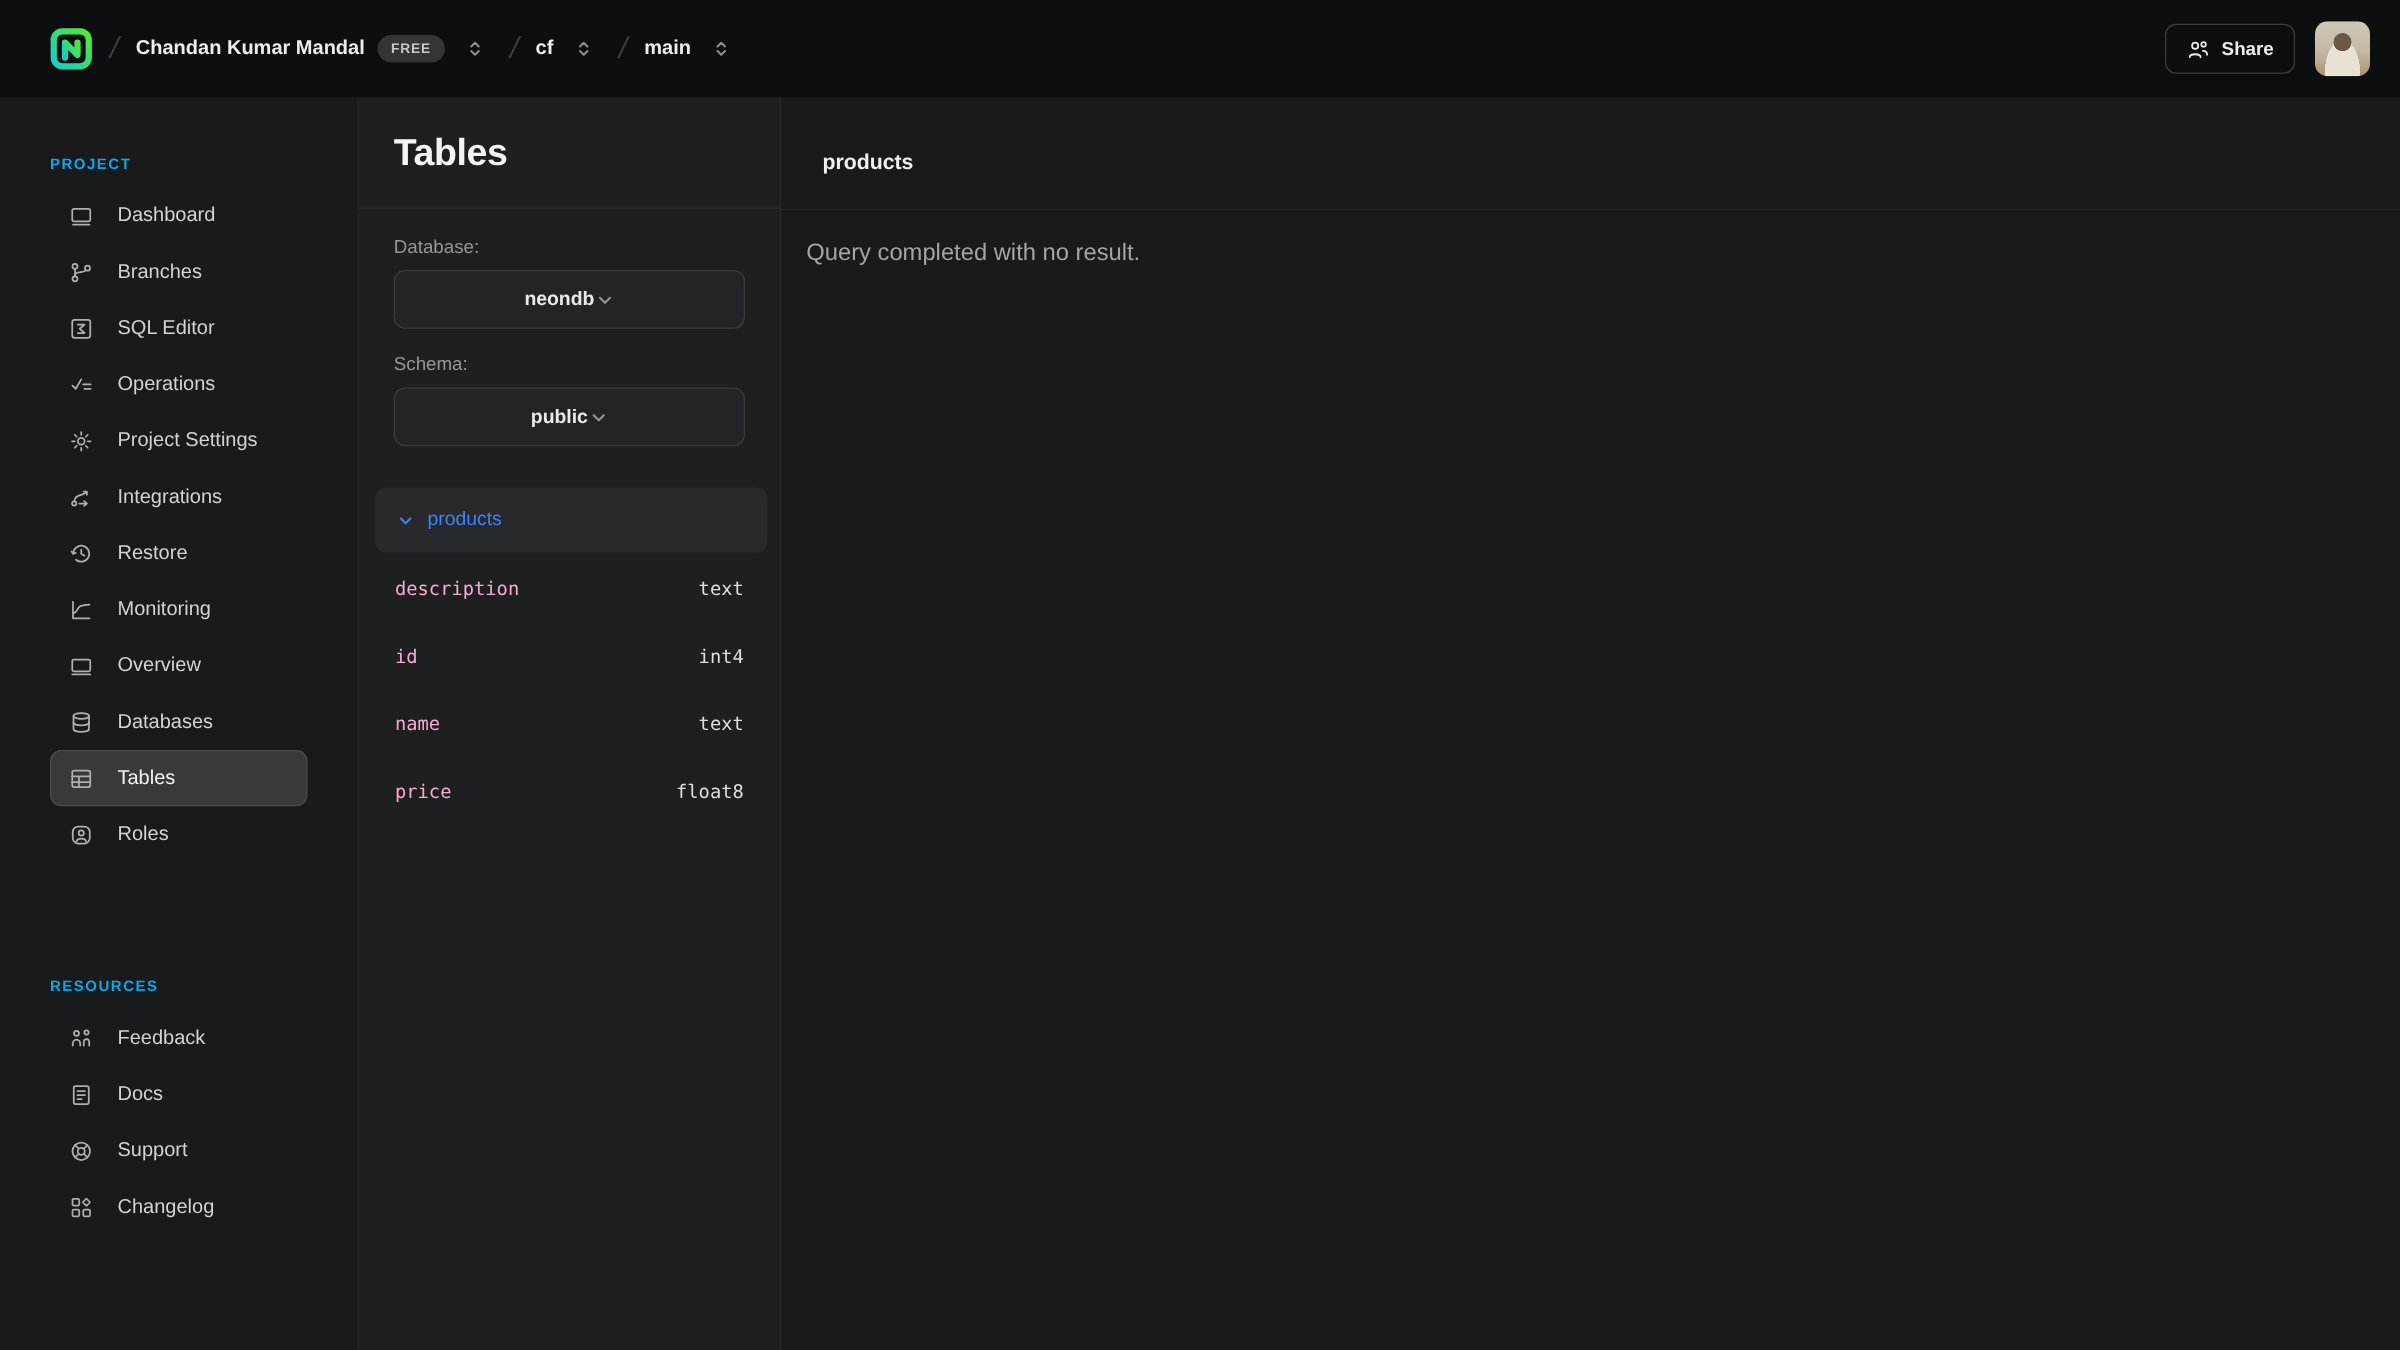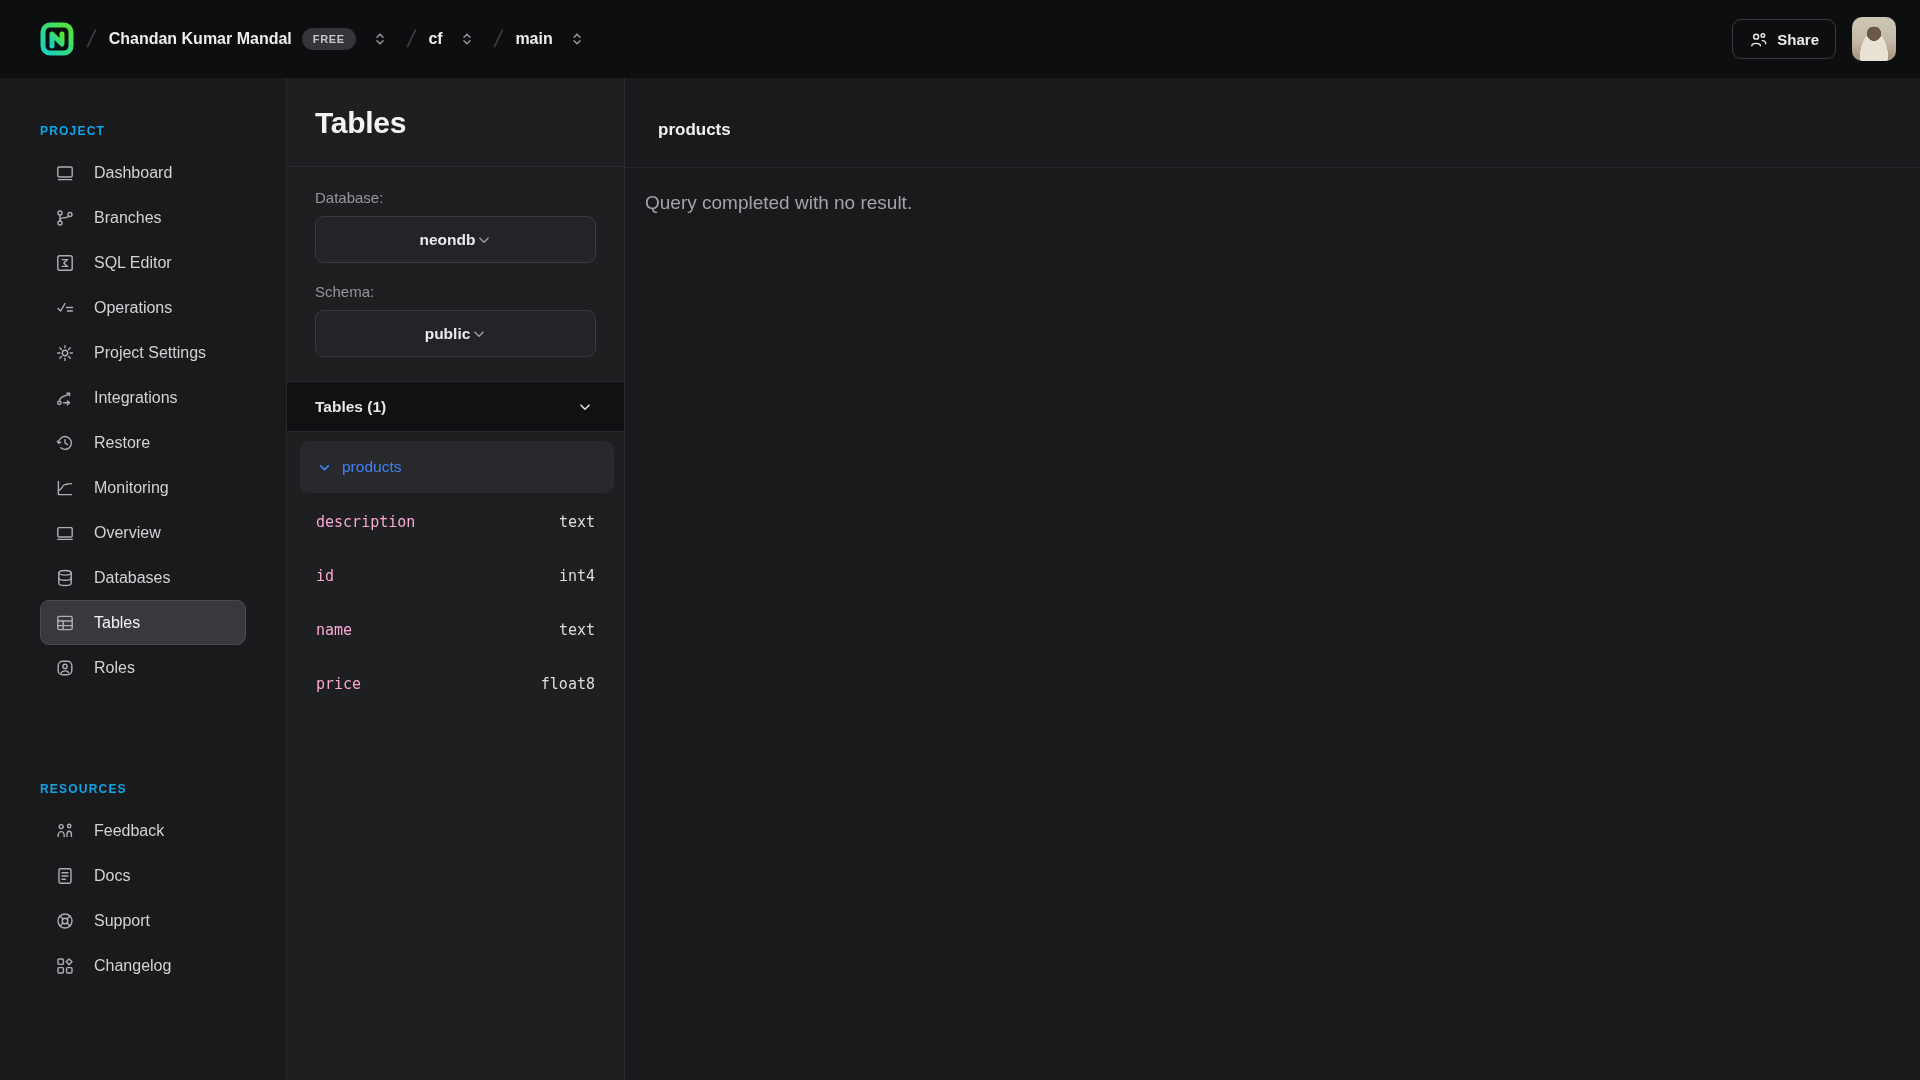--- a/index.html
+++ b/index.html
@@ -334,28 +334,20 @@
         <div class="select">
           <span class="val">public</span>
           <span class="chev">
             <svg width="18" height="18" viewBox="0 0 20 20" fill="none" stroke="currentColor" stroke-width="1.8" stroke-linecap="round" stroke-linejoin="round">
                 <path d="M5.5 8 10 12.5 14.5 8"></path>
               </svg>
           </span>
         </div>
       </div>
 
-      <div class="accordion-head">
-        <span class="acc-title">Tables (1)</span>
-        <span class="chev">
-          <svg width="18" height="18" viewBox="0 0 20 20" fill="none" stroke="currentColor" stroke-width="1.8" stroke-linecap="round" stroke-linejoin="round">
-              <path d="M5.5 8 10 12.5 14.5 8"></path>
-            </svg>
-        </span>
-      </div>
 
       <div class="table-row">
         <span class="chev-blue">
           <svg width="17" height="17" viewBox="0 0 20 20" fill="none" stroke="currentColor" stroke-width="2" stroke-linecap="round" stroke-linejoin="round">
               <path d="M5.5 8 10 12.5 14.5 8"></path>
             </svg>
         </span>
         <span class="tname">products</span>
       </div>
 

